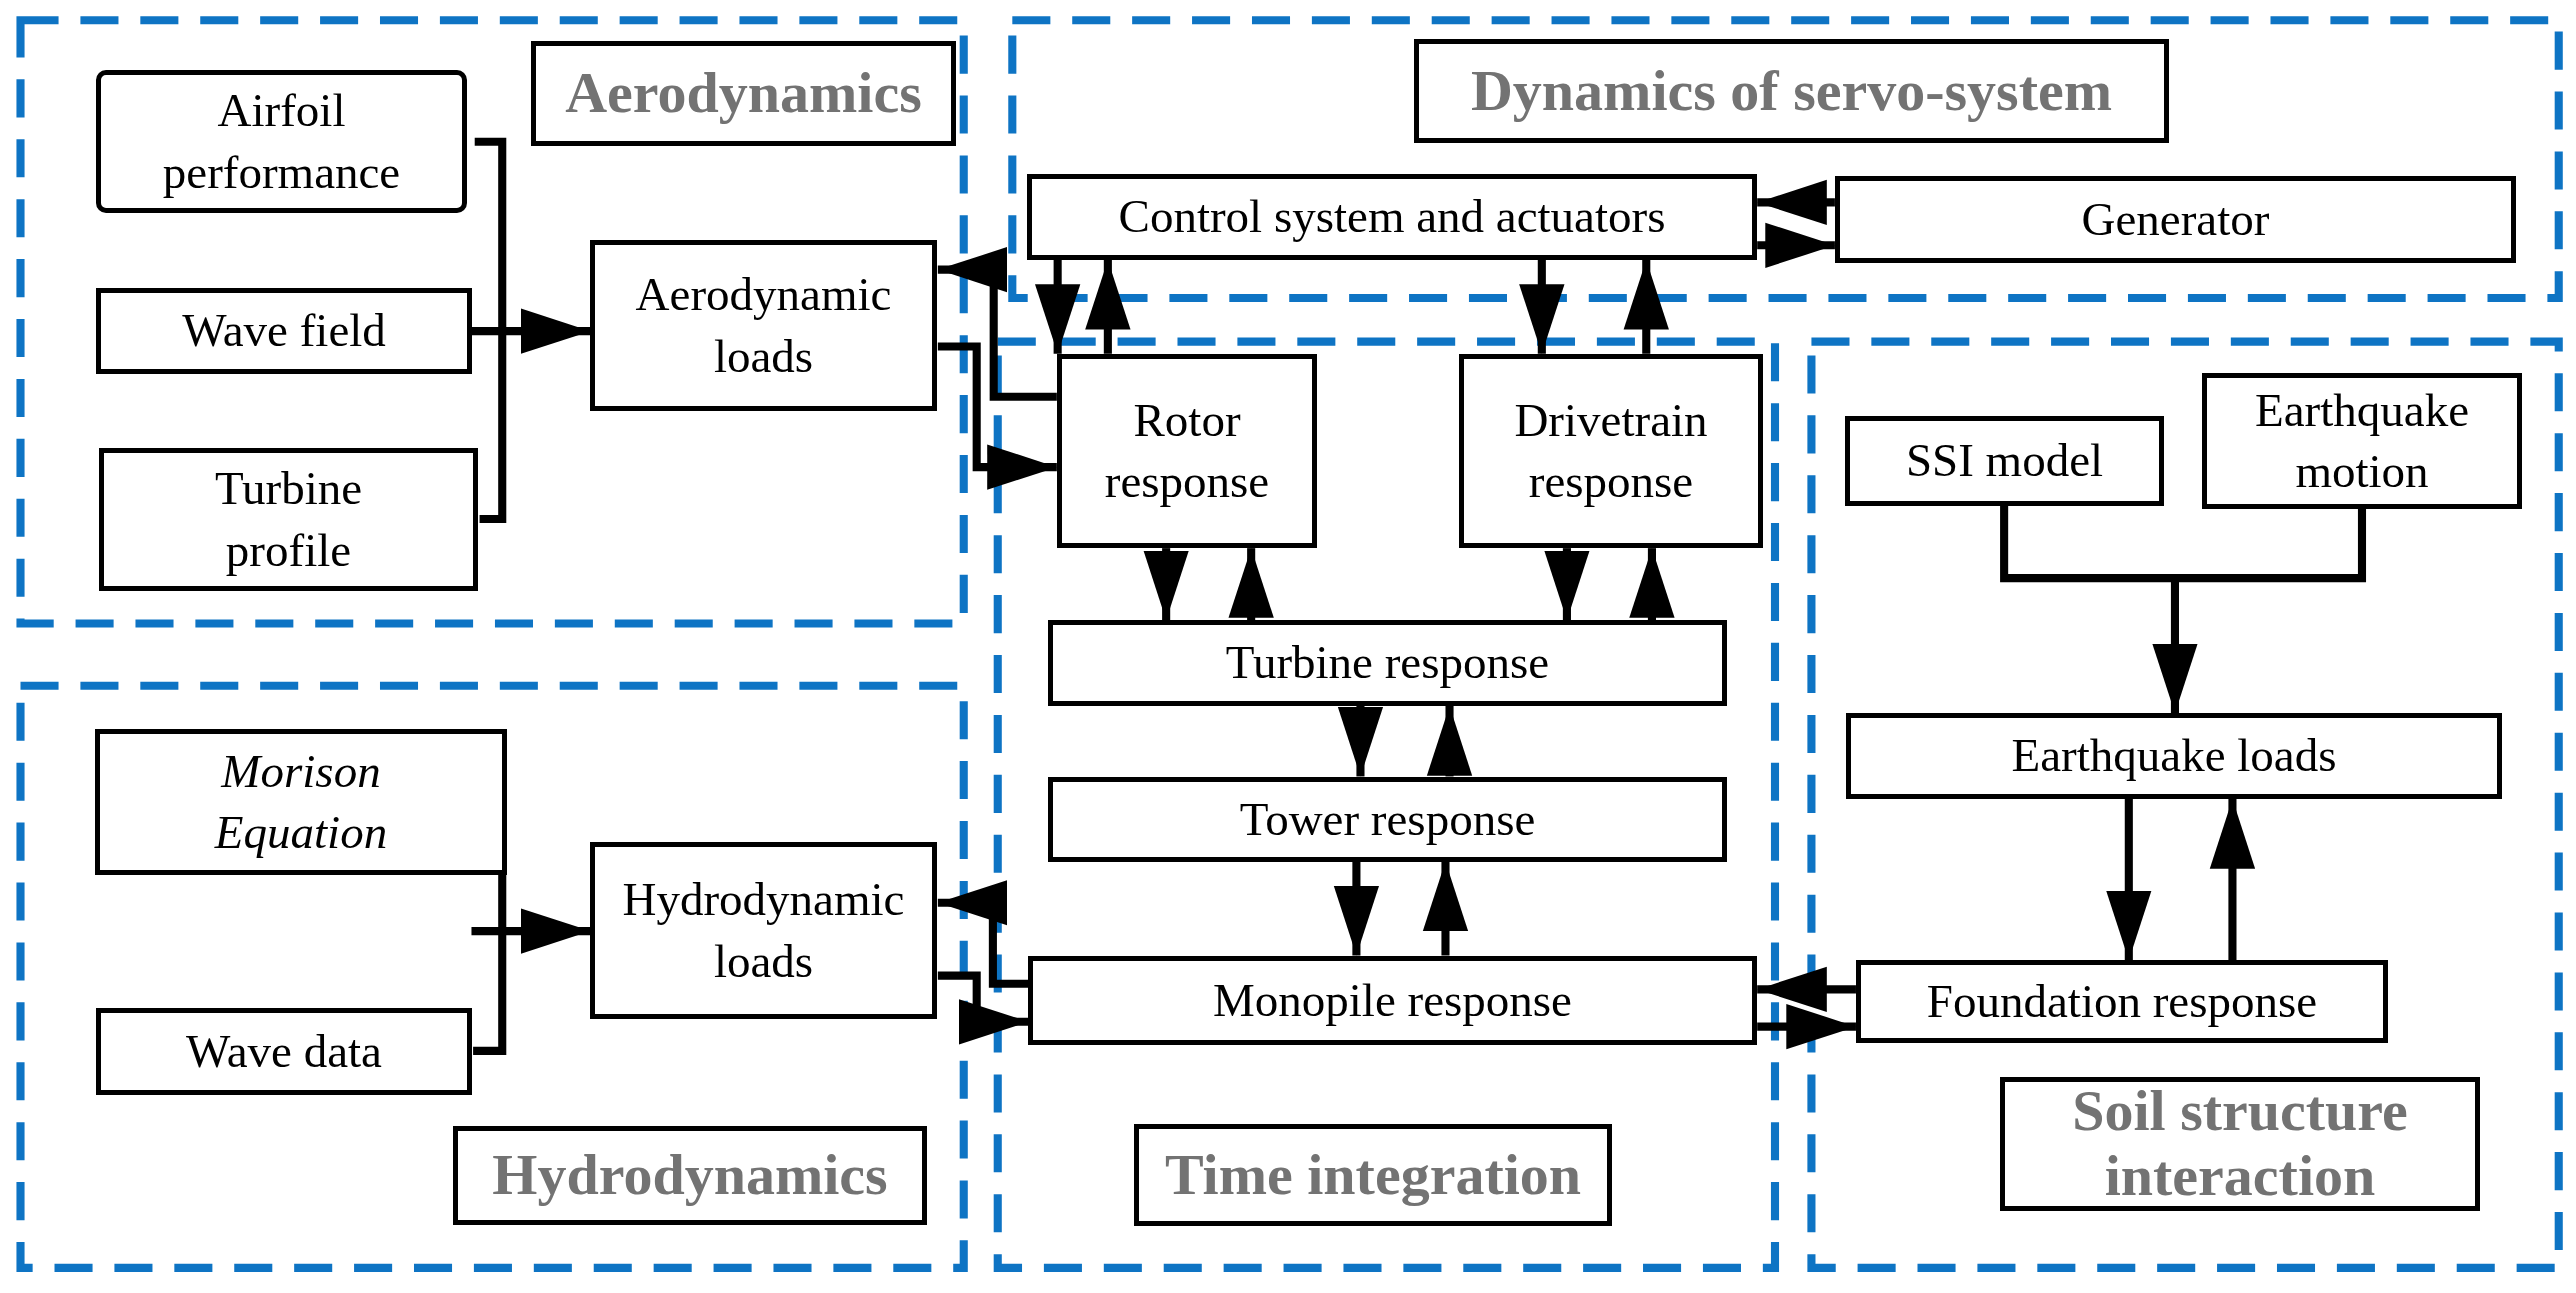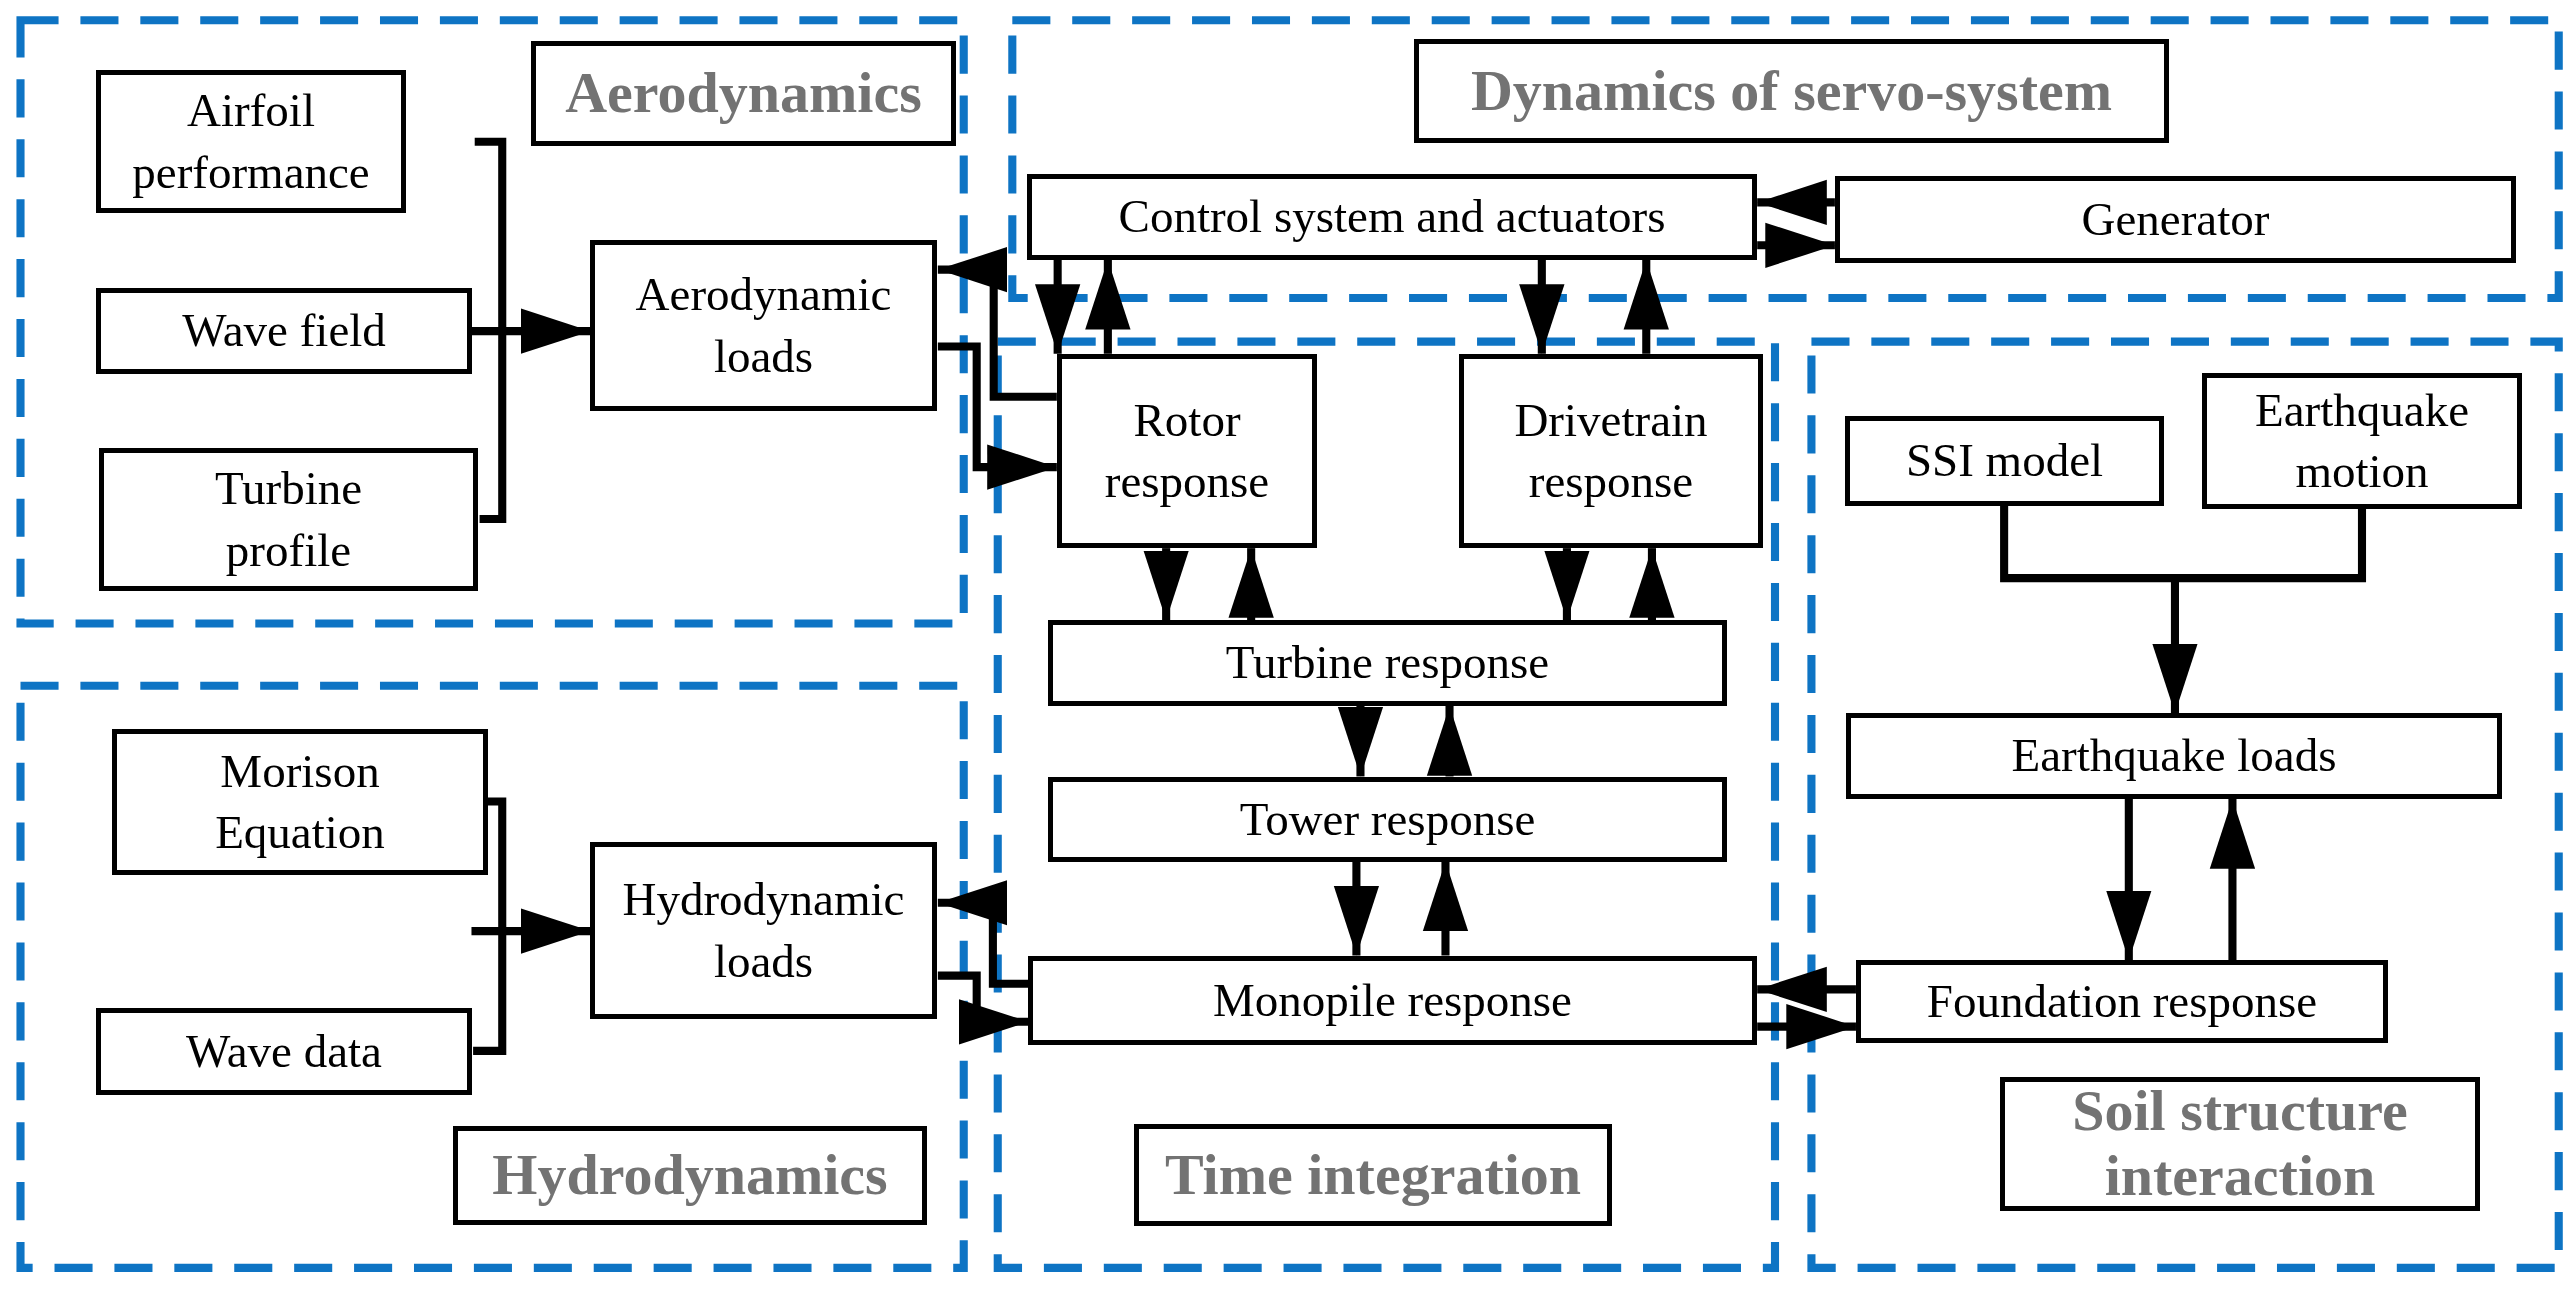--- a/index.html
+++ b/index.html
@@ -68,21 +68,21 @@
     <path class="edge" d="M2292,1222 H2170" marker-end="url(#arr)"></path>
     <path class="edge" d="M2170,1268 H2292" marker-end="url(#arr)"></path>
 
     <path class="plain" d="M2475,625 V714 H2917 V628"></path>
     <path class="edge" d="M2686,714 V881" marker-end="url(#arr)"></path>
 
     <path class="edge" d="M2629,987 V1186" marker-end="url(#arr)"></path>
     <path class="edge" d="M2757,1186 V987" marker-end="url(#arr)"></path>
   </svg>
 
-  <div class="node" style="left:96px;top:70px;width:310px;height:143px;">Airfoil
+  <div class="node" style="left:96px;top:70px;width:371px;height:143px;border-radius:10px;">Airfoil
 performance</div>
   <div class="node" style="left:96px;top:288px;width:376px;height:86px;">Wave field</div>
   <div class="node" style="left:99px;top:448px;width:379px;height:143px;">Turbine
 profile</div>
   <div class="node glabel" style="left:531px;top:41px;width:425px;height:105px;">Aerodynamics</div>
   <div class="node" style="left:590px;top:240px;width:347px;height:171px;">Aerodynamic
 loads</div>
 
   <div class="node glabel" style="left:1414px;top:39px;width:755px;height:104px;">Dynamics of servo-system</div>
   <div class="node" style="left:1027px;top:174px;width:730px;height:86px;">Control system and actuators</div>
@@ -90,21 +90,21 @@
 
   <div class="node" style="left:1057px;top:354px;width:260px;height:194px;">Rotor
 response</div>
   <div class="node" style="left:1459px;top:354px;width:304px;height:194px;">Drivetrain
 response</div>
   <div class="node" style="left:1048px;top:620px;width:679px;height:86px;">Turbine response</div>
   <div class="node" style="left:1048px;top:777px;width:679px;height:85px;">Tower response</div>
   <div class="node" style="left:1028px;top:956px;width:729px;height:89px;">Monopile response</div>
   <div class="node glabel" style="left:1134px;top:1124px;width:478px;height:102px;">Time integration</div>
 
-  <div class="node" style="left:112px;top:729px;width:376px;height:146px;">Morison
+  <div class="node" style="left:95px;top:729px;width:412px;height:146px;font-style:italic;">Morison
 Equation</div>
   <div class="node" style="left:96px;top:1008px;width:376px;height:87px;">Wave data</div>
   <div class="node" style="left:590px;top:842px;width:347px;height:177px;">Hydrodynamic
 loads</div>
   <div class="node glabel" style="left:453px;top:1126px;width:474px;height:99px;">Hydrodynamics</div>
 
   <div class="node" style="left:1845px;top:416px;width:319px;height:90px;">SSI model</div>
   <div class="node" style="left:2202px;top:373px;width:320px;height:136px;">Earthquake
 motion</div>
   <div class="node" style="left:1846px;top:713px;width:656px;height:86px;">Earthquake loads</div>

